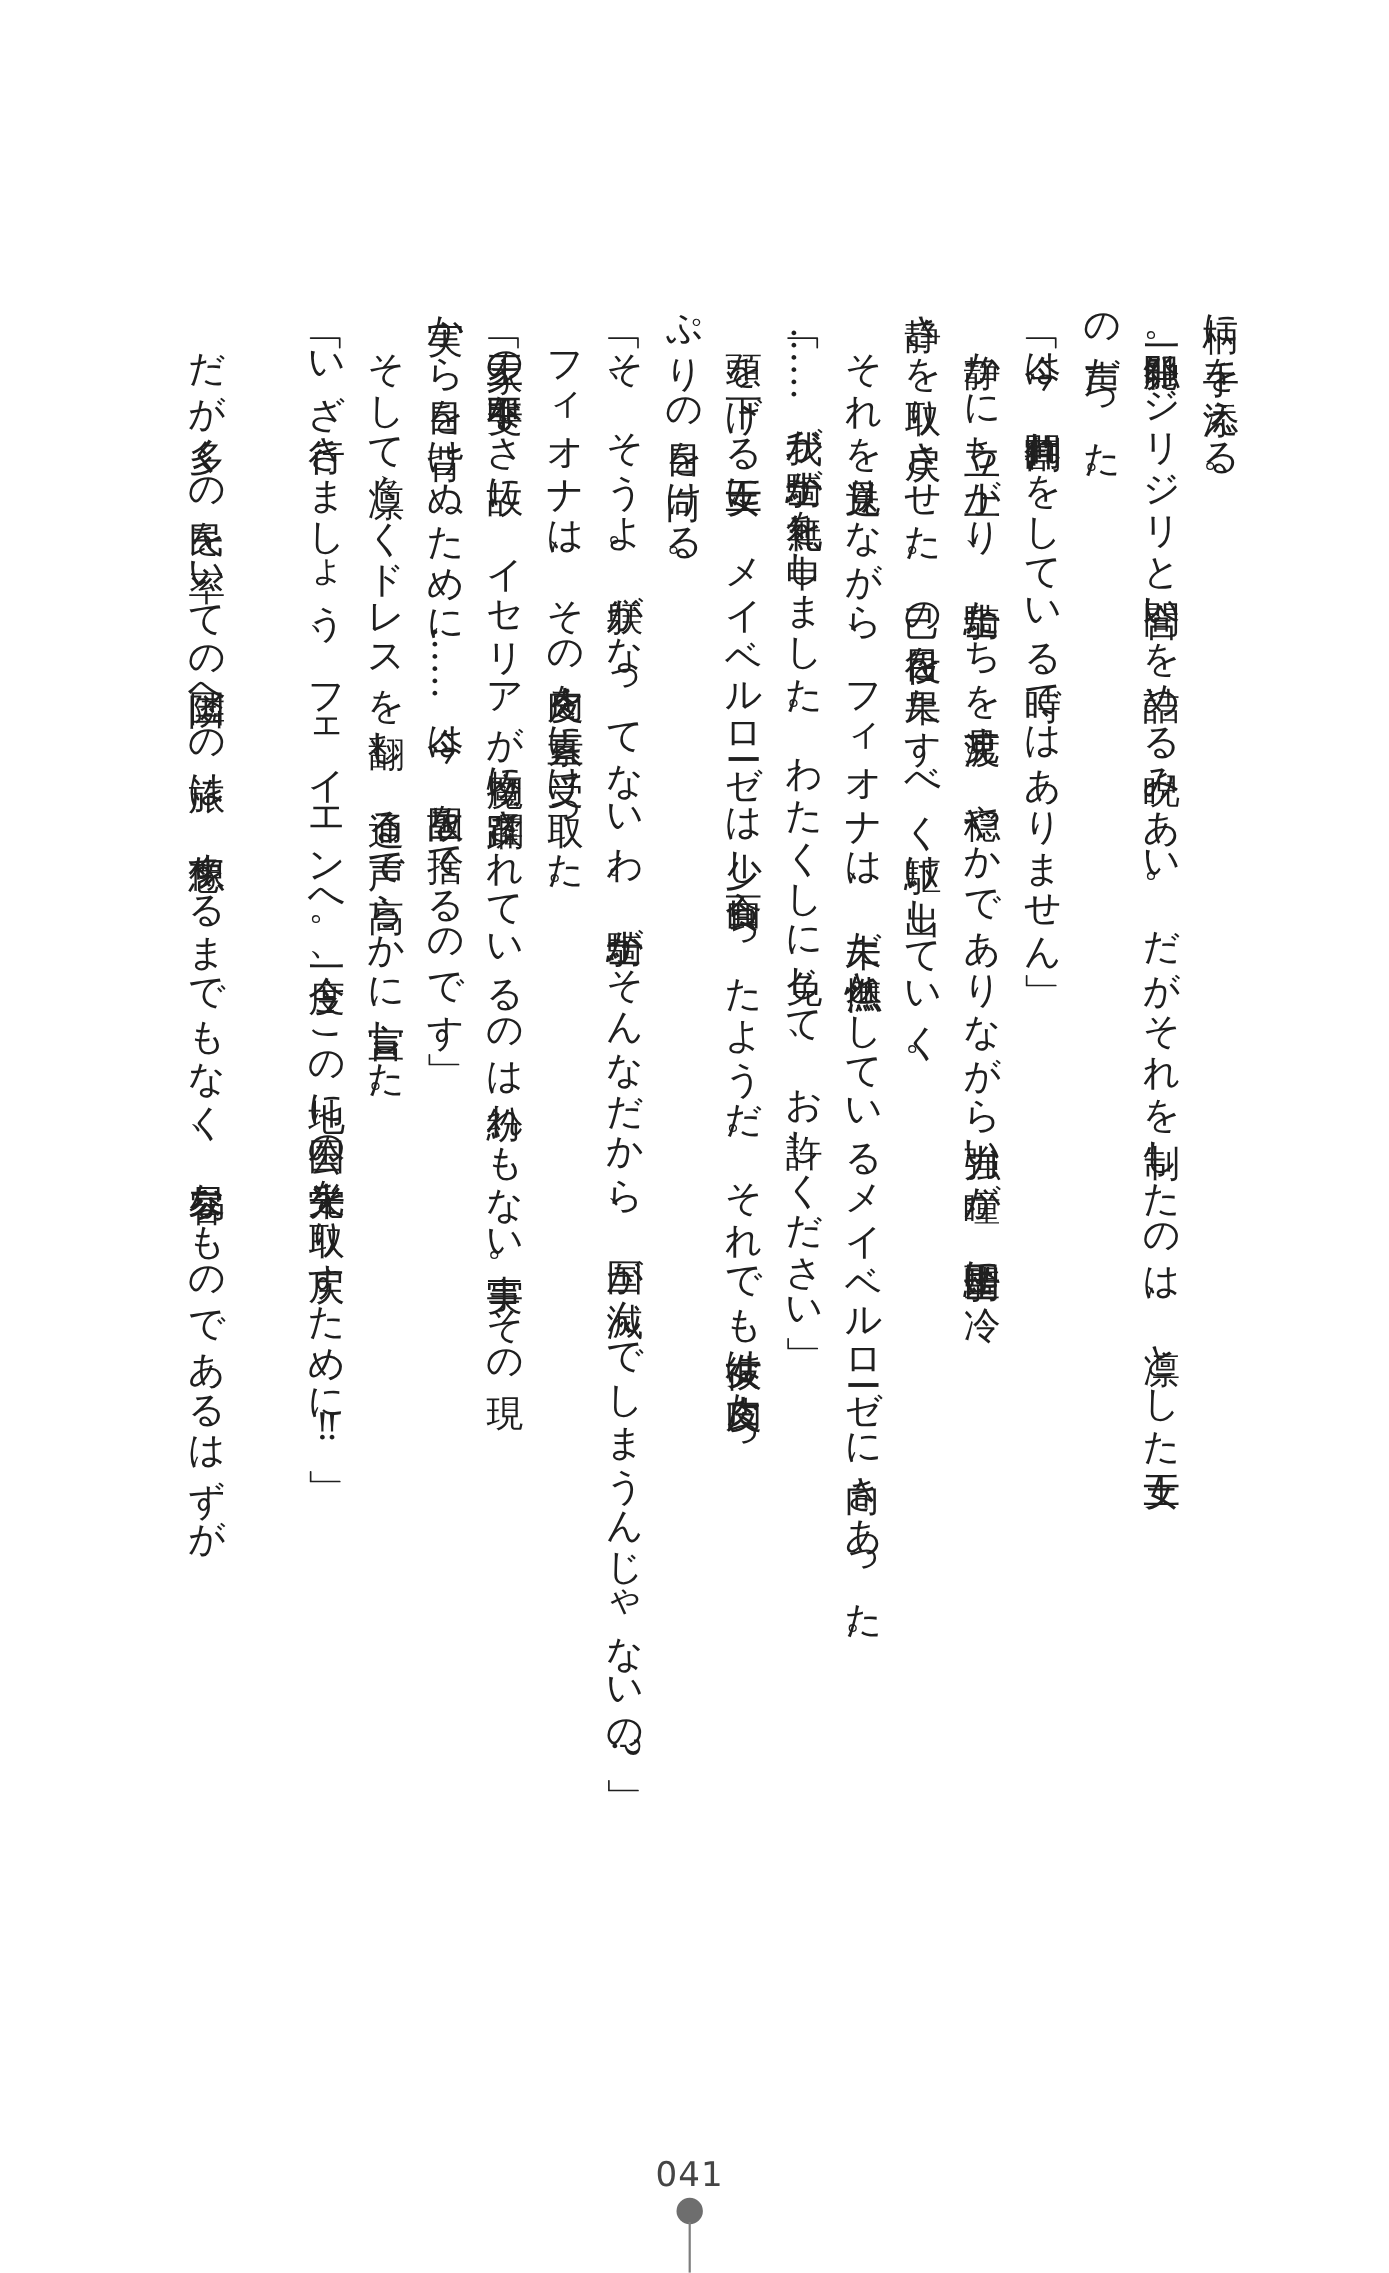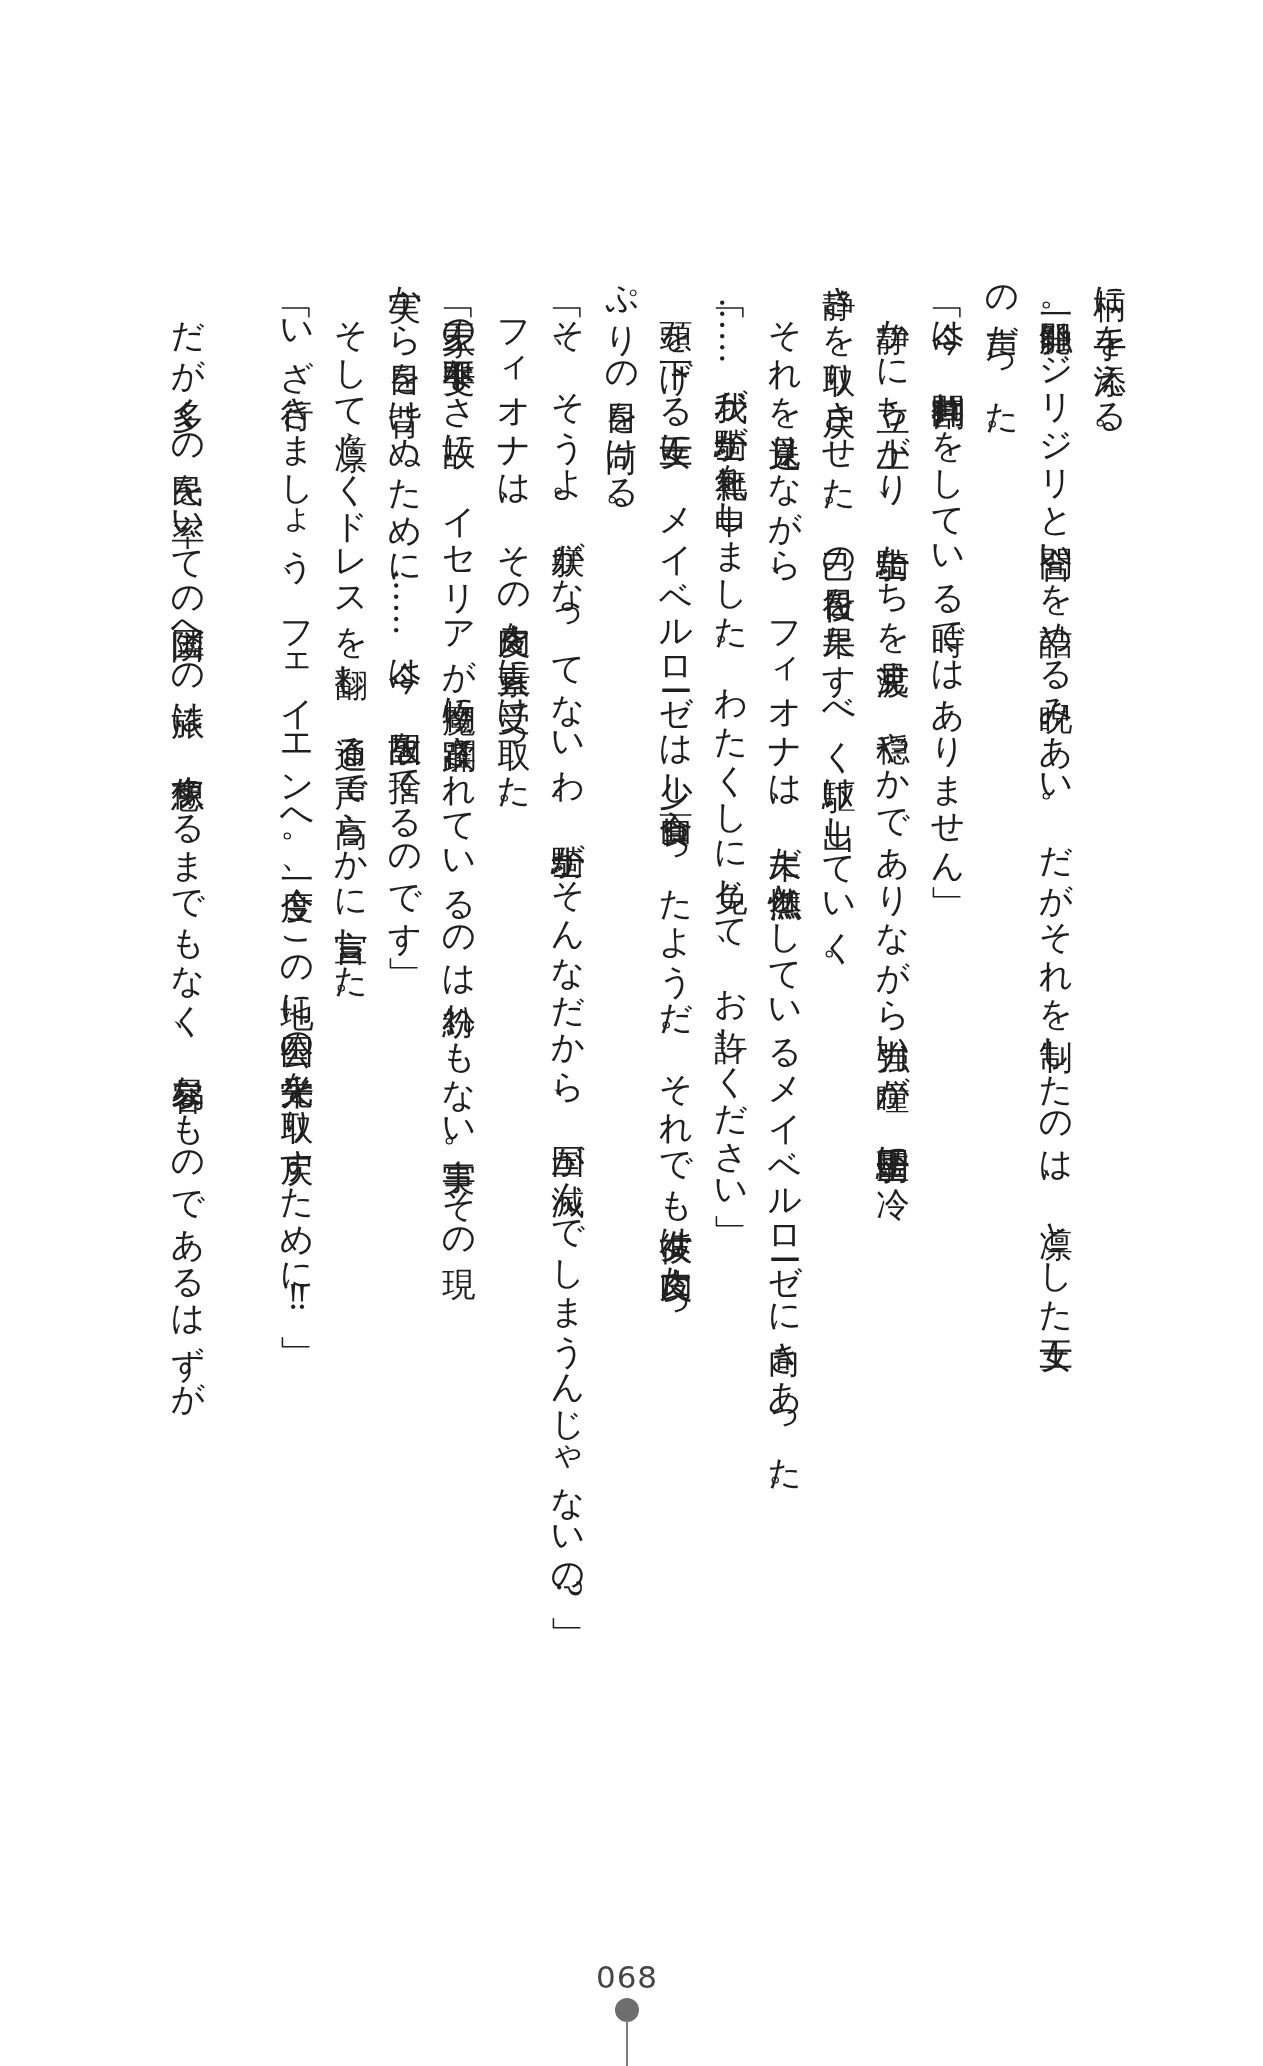--- a/index.html
+++ b/index.html
@@ -71,18 +71,18 @@
     <div class="vline c11 indent">フィオナは、その皮肉を素直に受け取った。</div>
     <div class="vline c12 indent">「王家の不甲斐なさ故に、イセリアが魔物に蹂躙されているのは紛れもない事実。その現</div>
     <div class="vline c13">実から目を背けぬために……今は、故国を捨てるのです」</div>
     <div class="vline c14 indent">そして凛々しくドレスを翻し、通る声で高らかに宣言した。</div>
     <div class="vline c15 indent">「いざ行きましょう、フェイエンへ。今一度、この地に公国の栄光を取り戻すために‼」</div>
 
     <div class="vline c17 indent">だが多くの民を率いての隣国への旅は、想像するまでもなく、容易なものであるはずが</div>
   </main>
 
   <footer>
-    <div class="page-number">068</div>
+    <div class="page-number">041</div>
     <div class="folio-dot"></div>
     <div class="folio-line"></div>
   </footer>
 
 </div>
 
 </body></html>

